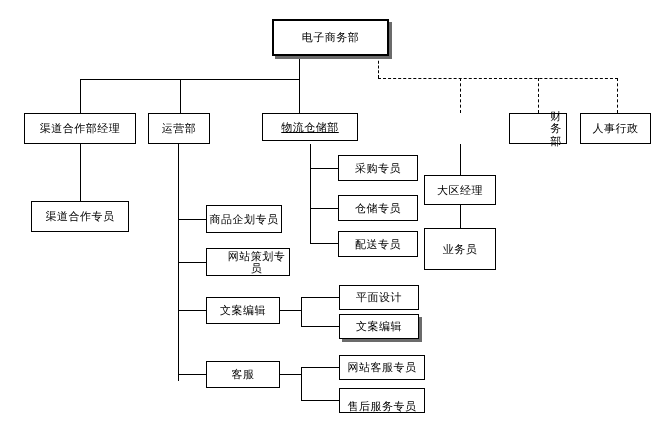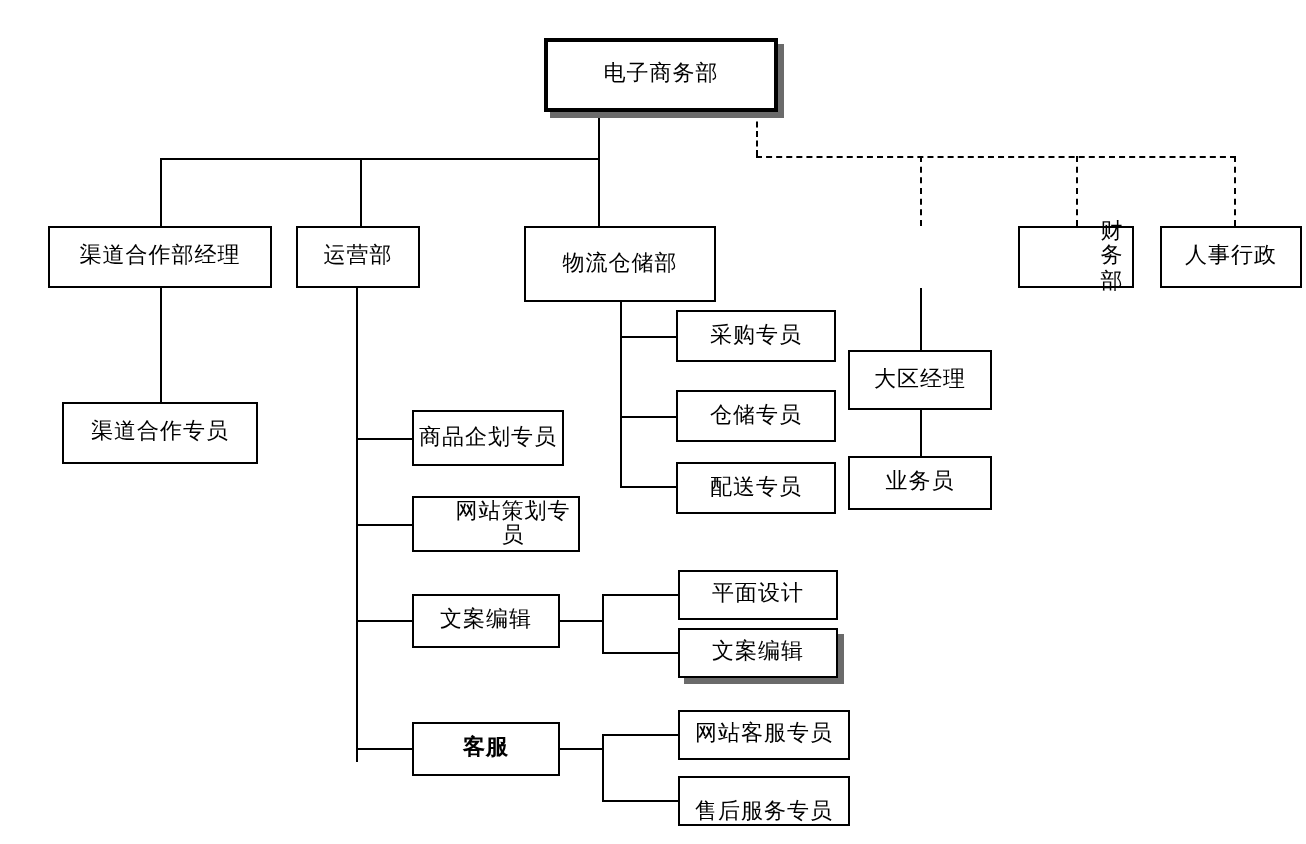--- a/index.html
+++ b/index.html
@@ -108,21 +108,21 @@
   </div>
 
   <div class="node" style="left:24px; top:113px; width:112px; height:31px;">
     <span>渠道合作部经理</span>
   </div>
 
   <div class="node" style="left:148px; top:113px; width:62px; height:31px;">
     <span>运营部</span>
   </div>
 
-  <div class="node" style="left:262px; top:113px; width:96px; height:38px;">
+  <div class="node" style="left:262px; top:113px; width:96px; height:28px;text-decoration:underline;">
     <span>物流仓储部</span>
   </div>
 
 
   <div class="node" style="left:509px; top:113px; width:58px; height:31px;padding-left:36px;">
     <span>财务部</span>
   </div>
 
   <div class="node" style="left:580px; top:113px; width:71px; height:31px;">
     <span>人事行政</span>
@@ -141,37 +141,37 @@
   </div>
 
   <div class="node" style="left:338px; top:231px; width:80px; height:26px;">
     <span>配送专员</span>
   </div>
 
   <div class="node" style="left:424px; top:175px; width:72px; height:30px;">
     <span>大区经理</span>
   </div>
 
-  <div class="node" style="left:424px; top:228px; width:72px; height:27px;">
+  <div class="node" style="left:424px; top:228px; width:72px; height:42px;">
     <span>业务员</span>
   </div>
 
   <div class="node" style="left:206px; top:205px; width:76px; height:28px;">
     <span>商品企划专员</span>
   </div>
 
   <div class="node" style="left:206px; top:248px; width:84px; height:28px;padding-left:17px;">
     <span>网站策划专员</span>
   </div>
 
   <div class="node" style="left:206px; top:297px; width:74px; height:27px;">
     <span>文案编辑</span>
   </div>
 
-  <div class="node" style="left:206px; top:361px; width:74px; height:27px;font-weight:bold;">
+  <div class="node" style="left:206px; top:361px; width:74px; height:27px;">
     <span>客服</span>
   </div>
 
   <div class="node" style="left:339px; top:285px; width:80px; height:25px;">
     <span>平面设计</span>
   </div>
 
   <div class="node shadow" style="left:339px; top:314px; width:80px; height:25px;">
     <span>文案编辑</span>
   </div>

